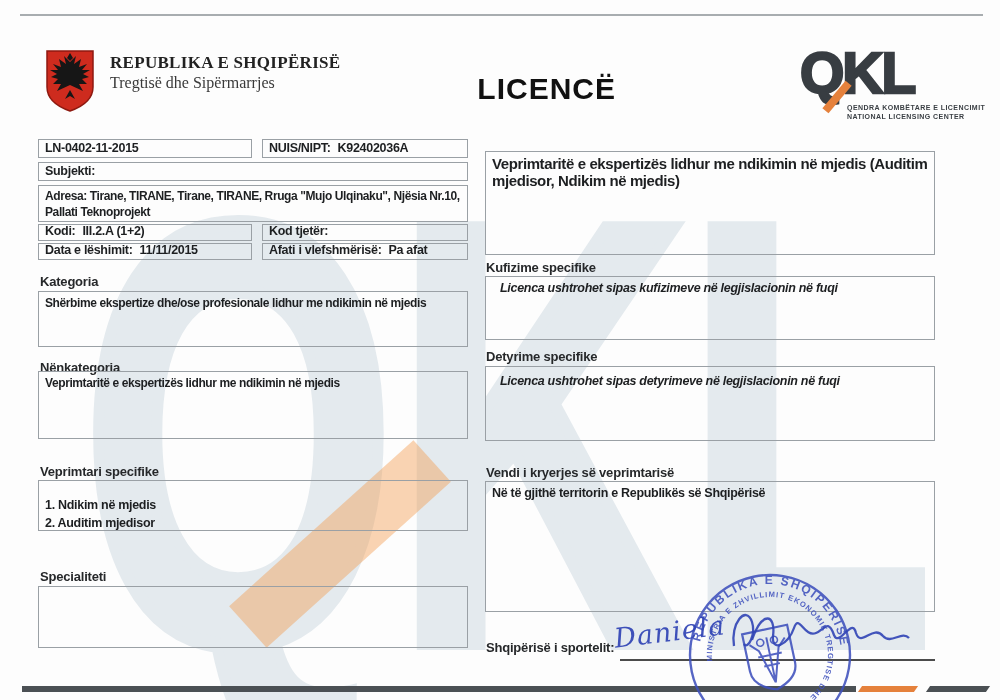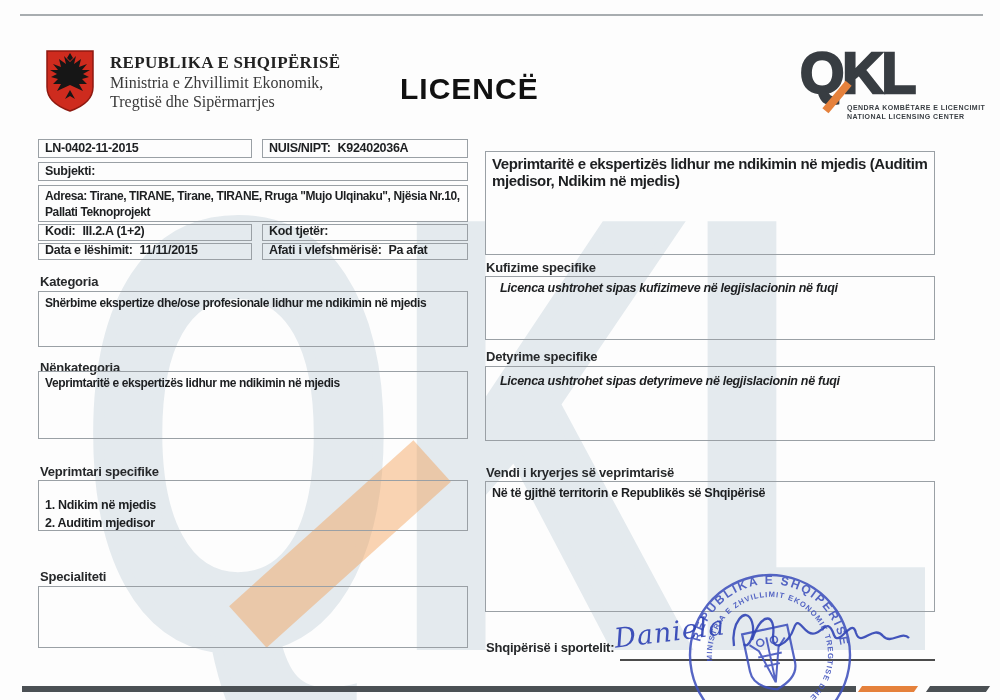--- a/index.html
+++ b/index.html
@@ -68,25 +68,24 @@
 
   <svg class="abs z2" style="left:45px;top:49px" width="50" height="65" viewBox="0 0 50 65">
     <path d="M2 2 H48 V38 Q48 54 25 62 Q2 54 2 38 Z" fill="#ce2b1e" stroke="#8e1910" stroke-width="1.5"></path>
     <path fill="#161616" d="M25 36 L12 42 L16 35 L8 35 L13 30 L6 28 L12 25 L5 21 L13 21 L8 15 L16 18 L14 10 L21 15 L19 7 L25 13 L31 7 L29 15 L36 10 L34 18 L42 15 L37 21 L45 21 L38 25 L44 28 L37 30 L42 35 L34 35 L38 42 L25 36 Z"></path>
     <path fill="#161616" d="M20 50 L25 41 L30 50 L25 47 Z"></path>
     <path fill="#161616" d="M22 9 L25 4 L28 9 L25 12 Z"></path>
   </svg>
 
   <div class="abs z2" style="left:110px;top:53px">
     <div class="gov-rep">REPUBLIKA E SHQIPËRISË</div>
-    <div class="gov-min">Ministria e Zhvillimit Ekonomik,</div>
     <div class="gov-min">Tregtisë dhe Sipërmarrjes</div>
   </div>
 
-  <div class="doc-title z2" style="left:400px;top:72px;width:200px;text-align:left">LICENCË</div>
+  <div class="doc-title z2" style="left:416px;top:72px;width:200px;text-align:right">LICENCË</div>
 
   <div class="abs z2" style="left:800px;top:46px">
     <div class="qkl-big">QKL</div>
     <div class="abs" style="left:33px;top:33px;width:8px;height:36px;background:#e5813c;transform:rotate(40deg)"></div>
     <div style="margin-left:47px;margin-top:3px">
       <div class="qkl-sub">QENDRA KOMBËTARE E LICENCIMIT</div>
       <div class="qkl-sub">NATIONAL LICENSING CENTER</div>
     </div>
   </div>
 

